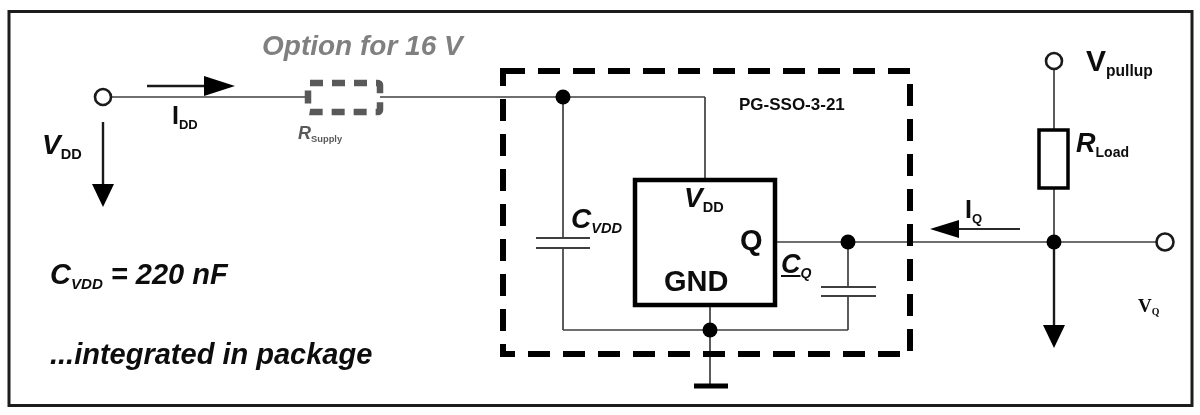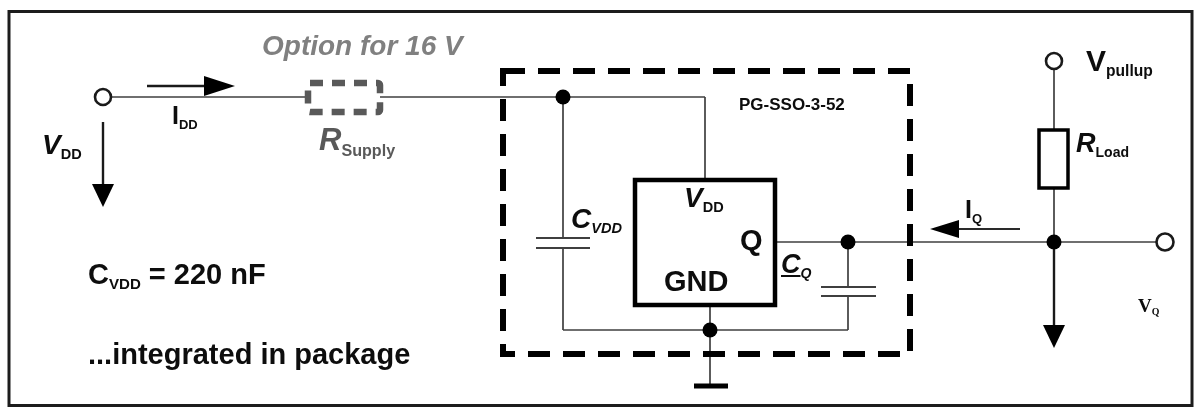--- a/index.html
+++ b/index.html
@@ -15,21 +15,21 @@
     position:absolute;
     color:#0d0d0d;
     font-weight:600;
     line-height:1;
     white-space:nowrap;
   }
   .it{font-style:italic;}
   .sub{font-size:0.52em;vertical-align:-0.35em;letter-spacing:0;}
   .gray-opt{color:#808080;}
   .gray-comp{color:#595959;}
-  .note{position:absolute;left:50px;color:#0d0d0d;font-weight:600;font-size:29px;line-height:1;white-space:nowrap;margin-left:38px;}
+  .note{position:absolute;left:50px;color:#0d0d0d;font-weight:600;font-style:italic;font-size:29px;line-height:1;white-space:nowrap;}
 </style>
 </head>
 <body>
 
 <div class="canvas">
 
   <svg class="circuit" viewBox="0 0 1200 415">
 
     <rect x="9" y="11.5" width="1183" height="394" fill="none" stroke="#1c1c1c" stroke-width="3"></rect>
 
@@ -90,23 +90,23 @@
       <circle cx="1165" cy="242" r="8.5"></circle>
     </g>
   </svg>
 
   <div class="lbl it" style="left:42px;top:131px;font-size:28px;"><span>V</span><span class="sub" style="font-style:normal">DD</span></div>
 
   <div class="lbl" style="left:172px;top:55px;font-size:25px;margin-top:48px;"><span>I</span><span class="sub">DD</span></div>
 
   <div class="lbl it gray-opt" style="left:262px;top:32px;font-size:28px;"><span>Option for 16 V</span></div>
 
-  <div class="lbl it gray-comp" style="left:319px;top:124px;font-size:31px;"><span>R</span><span class="sub" style="font-style:normal">Supply</span></div>
+  <div class="lbl it gray-comp" style="left:298px;top:124px;font-size:18px;"><span>R</span><span class="sub" style="font-style:normal">Supply</span></div>
 
-  <div class="lbl" style="left:739px;top:96px;font-size:17px;"><span>PG-SSO-3-52</span></div>
+  <div class="lbl" style="left:739px;top:96px;font-size:17px;"><span>PG-SSO-3-21</span></div>
 
   <div class="lbl it" style="left:571px;top:205px;font-size:28px;"><span>C</span><span class="sub">VDD</span></div>
 
   <div class="lbl it" style="left:684px;top:184px;font-size:28px;"><span>V</span><span class="sub" style="font-style:normal">DD</span></div>
 
   <div class="lbl" style="left:740px;top:226px;font-size:29px;"><span>Q</span></div>
 
   <div class="lbl" style="left:664px;top:267px;font-size:29px;"><span>GND</span></div>
 
   <div class="lbl it" style="left:781px;top:251px;font-size:27px;text-decoration:underline;"><span>C</span><span class="sub">Q</span></div>

